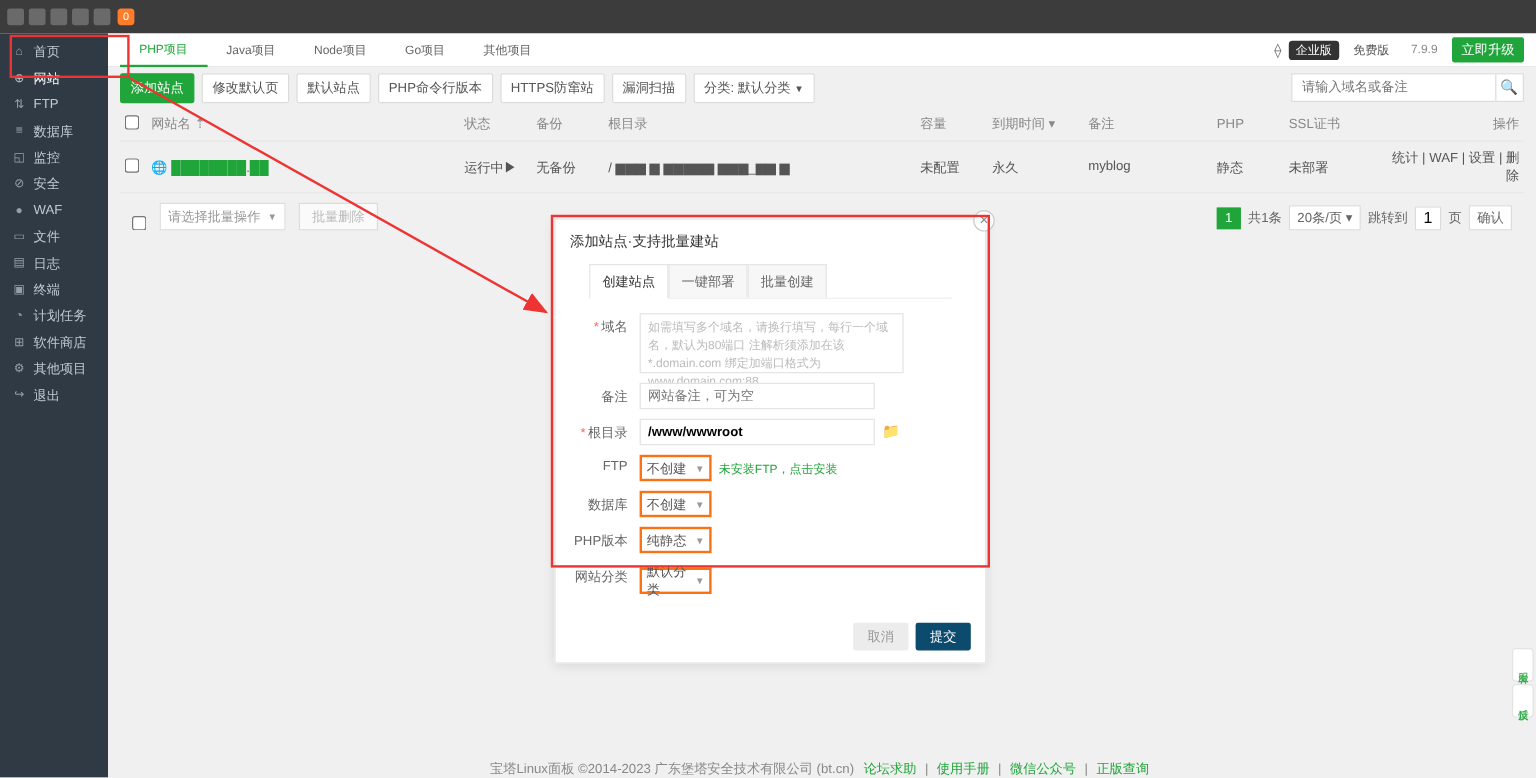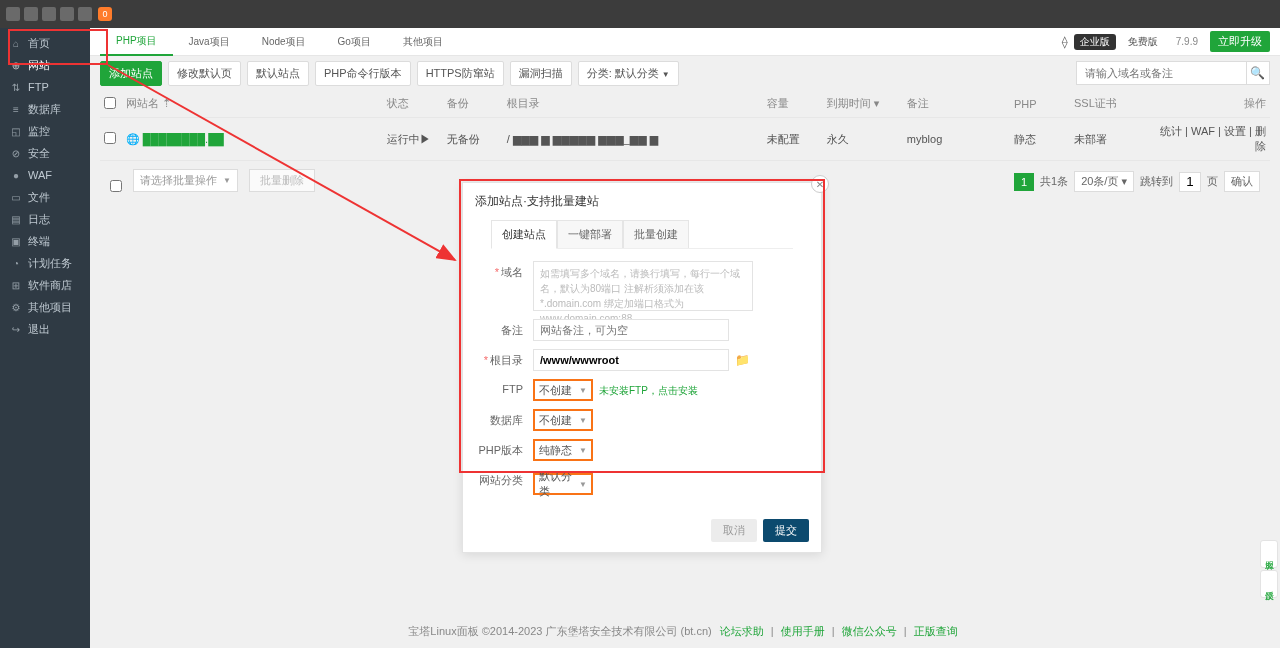--- a/index.html
+++ b/index.html
@@ -37,21 +37,21 @@
 .chk{width:12px;height:12px}
 .green{color:#20a53a}.orange{color:#fb7b1c}.gray{color:#999}
 .row-ops{color:#888}
 .batch-row{display:flex;align-items:flex-end;padding:8px 10px;gap:11px}
 .batch-sel{border:1px solid #dcdcdc;background:#fff;padding:3px 6px;font-size:11px;color:#999;display:flex;align-items:center}
 .batch-btn{border:1px solid #dcdcdc;background:#fafafa;color:#bbb;padding:3px 10px;font-size:11px}
 .pager{margin-left:auto;display:flex;align-items:center;gap:6px;font-size:11px;color:#666}
 .pg{border:1px solid #dcdcdc;background:#fff;padding:2px 6px}
 .pg.cur{background:#20a53a;color:#fff;border-color:#20a53a}
 .pg-in{width:22px;height:20px;border:1px solid #dcdcdc;text-align:center}
-.footer{position:absolute;bottom:0;left:90px;right:0;height:24px;background:#f0f0f0;display:flex;align-items:flex-start;justify-content:center;font-size:11px;color:#888;gap:4px}
+.footer{position:absolute;bottom:0;left:90px;right:0;height:24px;background:#f0f0f0;display:flex;align-items:flex-end;justify-content:center;font-size:11px;color:#888;gap:4px}
 .footer a{color:#20a53a;text-decoration:none;margin:0 4px}
 
 .modal{position:absolute;left:462px;top:182px;width:360px;background:#fff;border:1px solid #e3e3e3;box-shadow:0 2px 10px rgba(0,0,0,.1)}
 .m-close{position:absolute;right:-8px;top:-8px;width:18px;height:18px;border-radius:50%;background:#fff;border:1px solid #ccc;display:flex;align-items:center;justify-content:center;font-size:10px;color:#888;cursor:pointer}
 .m-title{padding:10px 12px;font-size:12px;color:#333}
 .m-tabs{display:flex;border-bottom:1px solid #eee;margin:0 28px}
 .m-tab{padding:6px 10px;font-size:11px;color:#666;border:1px solid #e5e5e5;border-bottom:none;background:#f7f7f7;cursor:pointer}
 .m-tab.active{background:#fff;color:#333;border-bottom:1px solid #fff;margin-bottom:-1px}
 .m-body{padding:12px 12px 6px}
 .fld{display:flex;align-items:flex-start;margin-bottom:8px}

